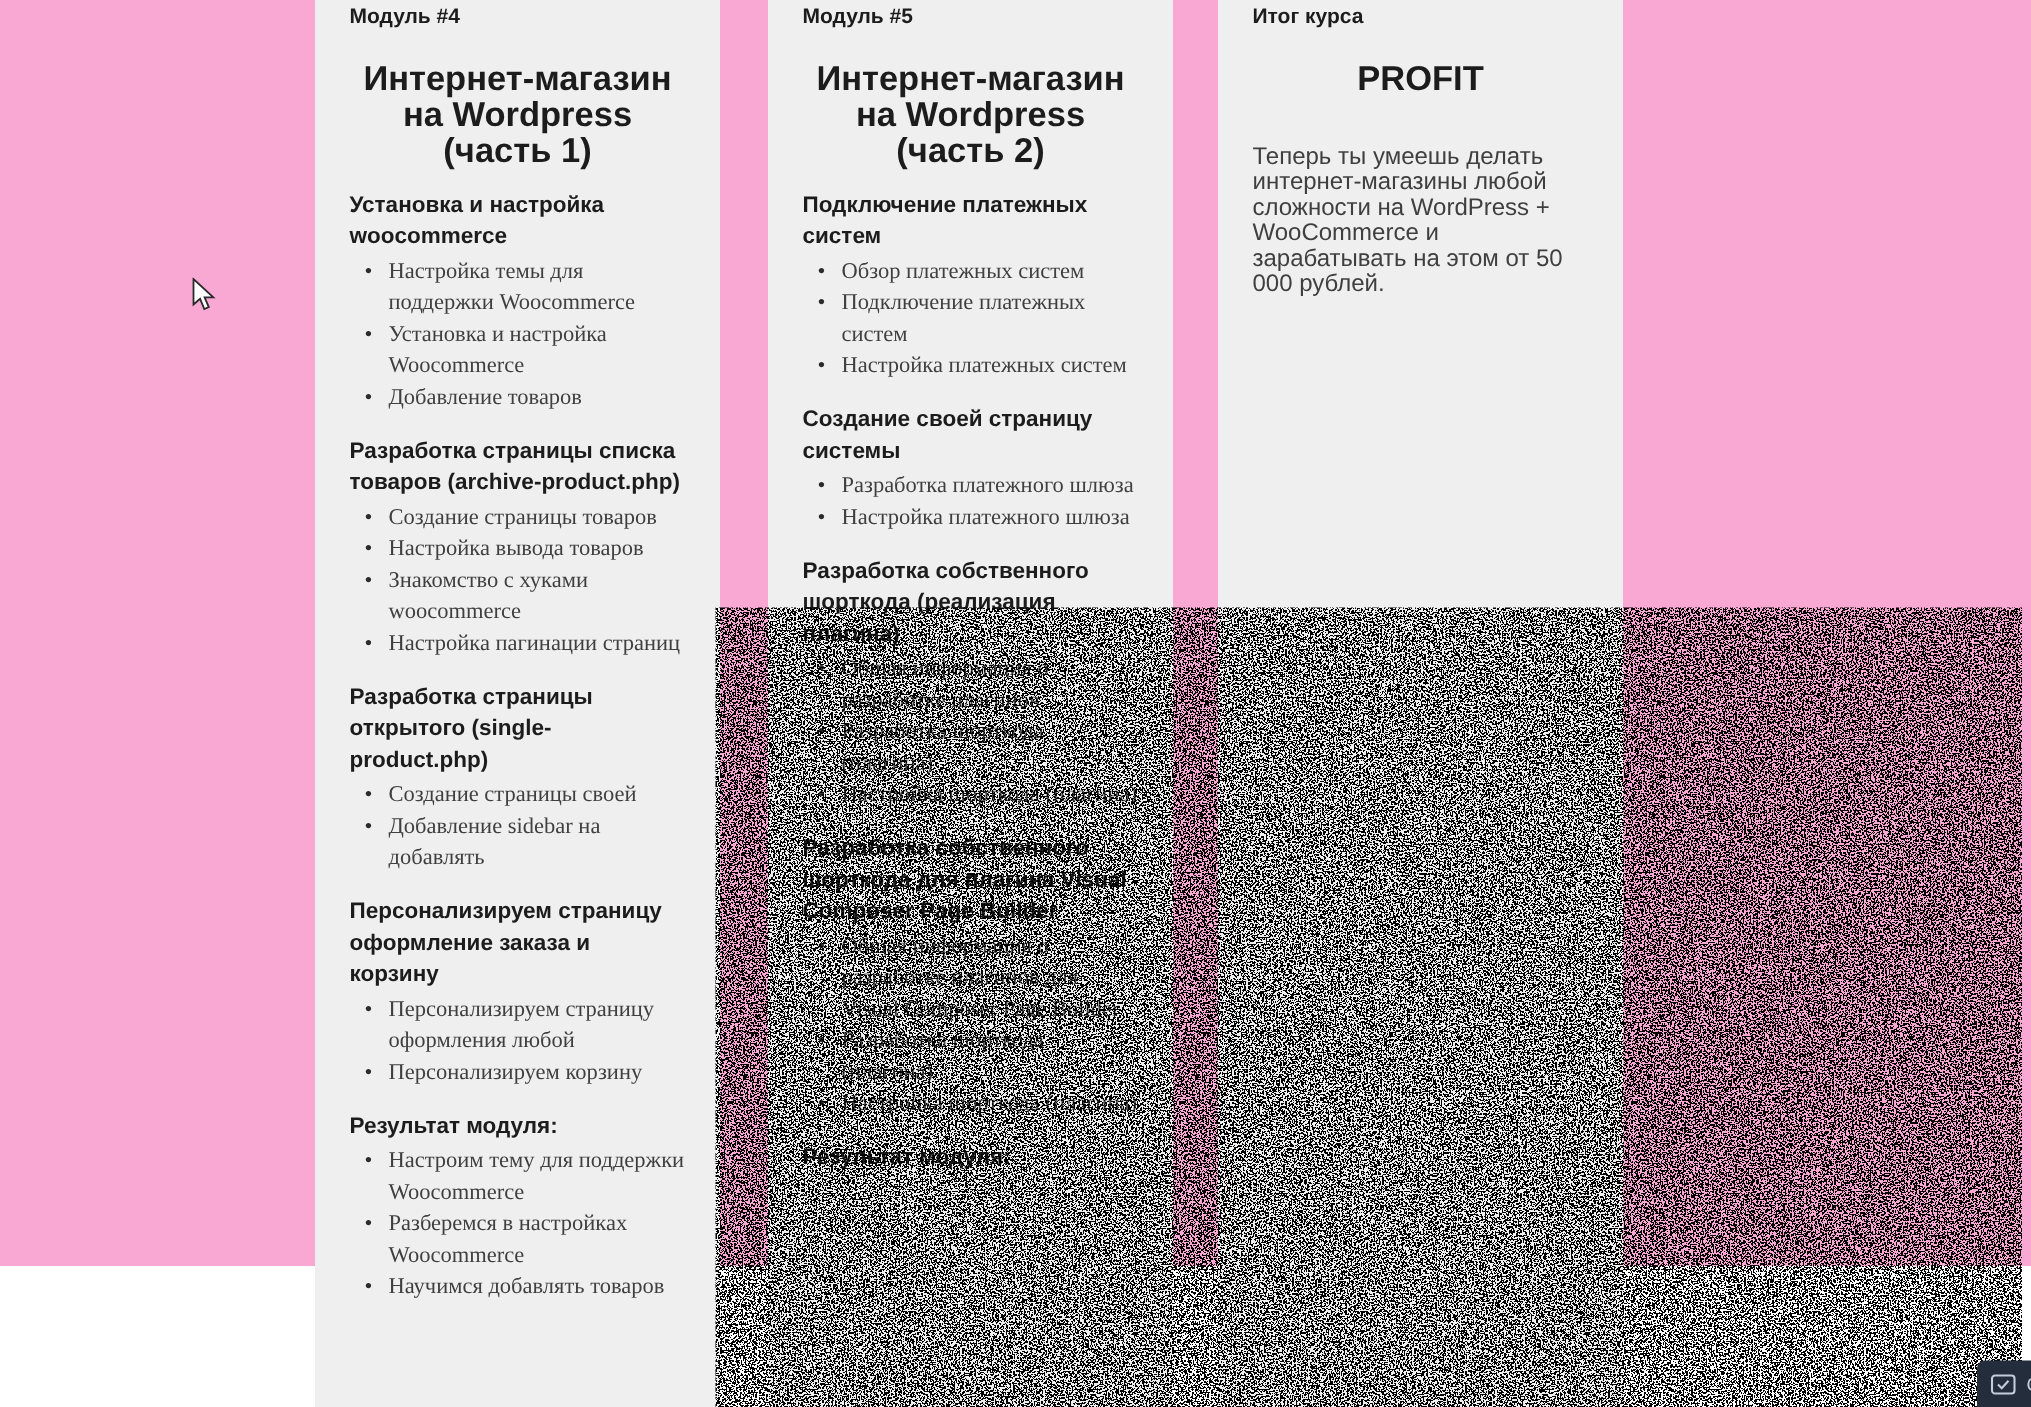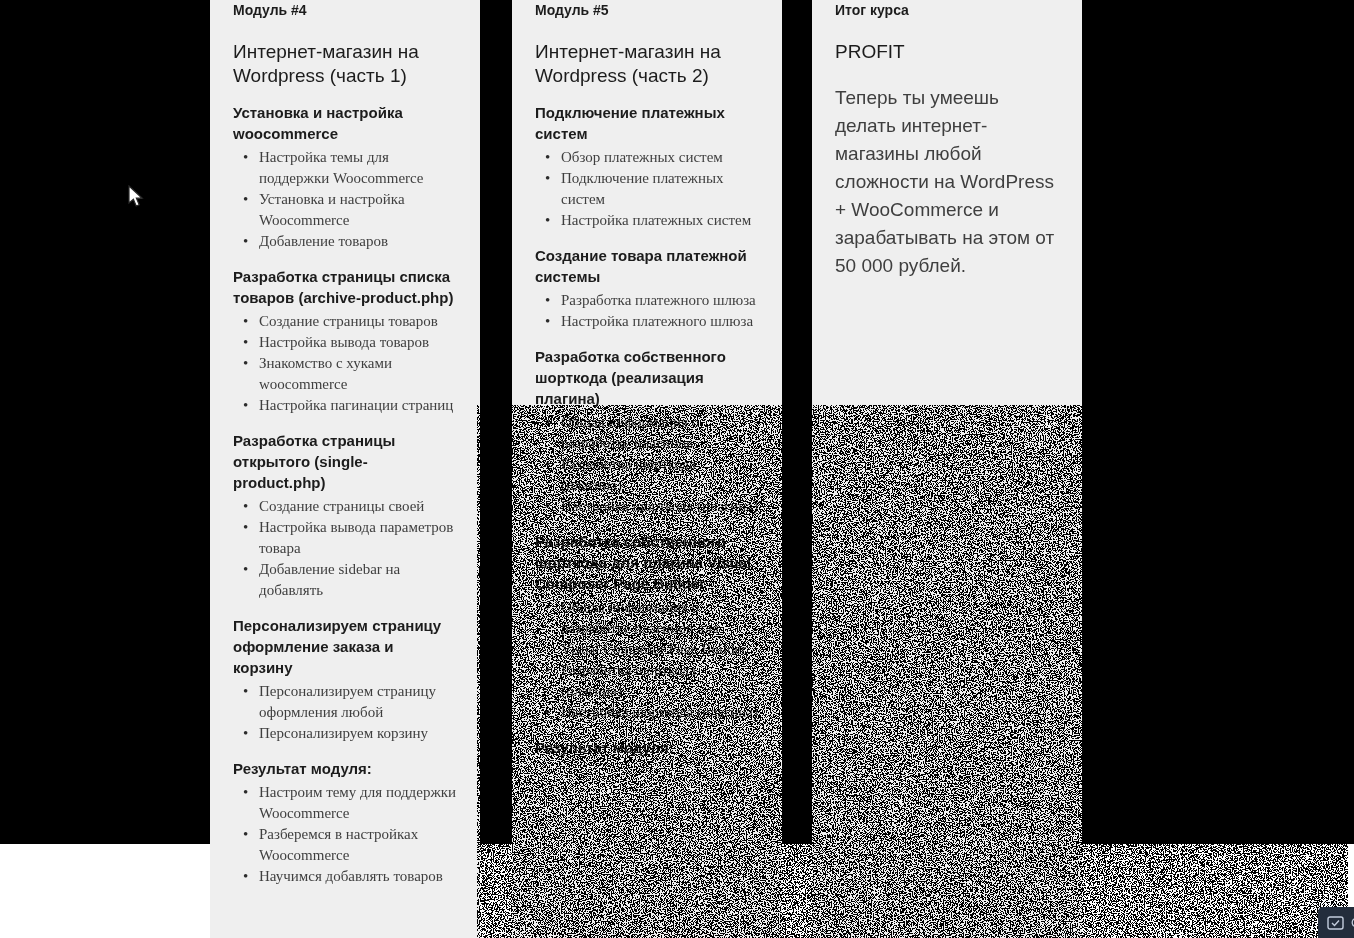--- a/index.html
+++ b/index.html
@@ -1,32 +1,32 @@
 <!DOCTYPE html>
 <html><head>
 <meta charset="utf-8">
 <style>
   * { margin:0; padding:0; box-sizing:border-box; }
   html,body { width:1354px; height:938px; overflow:hidden; background:#ffffff;
     font-family:"Liberation Sans","DejaVu Sans",sans-serif; }
-  .page { position:relative; width:1354px; height:844px; background:#000000; }
+  .page { position:relative; width:1354px; height:844px; background:#f9a8d4; }
 
   .card { position:absolute; top:0; width:270px; min-height:938px;
     background:#efefef; padding:0 23px 24px 23px; }
   .card.c1 { left:210px; }
   .card.c2 { left:512px; }
   .card.c3 { left:812px; }
 
   .module-label { font-size:14px; line-height:18px; font-weight:bold; color:#1c1c1c; padding-top:1px; }
-  .card-title { font-size:19px; line-height:24px; font-weight:normal; color:#1c1c1c; margin-top:21px; }
+  .card-title { font-size:23px; line-height:24px; font-weight:bold; color:#1c1c1c; margin-top:21px;text-align:center; }
   .section-heading { font-size:15px; line-height:21px; font-weight:bold; color:#1c1c1c; margin-top:14px; margin-bottom:3px; }
   ul.items { list-style:none;font-family:Liberation Serif, serif; }
   ul.items li { position:relative; font-size:15px; line-height:21px; color:#3f3f3f; padding-left:26px; }
   ul.items li::before { content:"•"; position:absolute; left:10px; top:0; color:#2b2b2b; font-size:15px; }
-  .paragraph { font-size:19px; line-height:28px; color:#3f3f3f; margin-top:20px; }
+  .paragraph { font-size:16px; line-height:17px; color:#3f3f3f; margin-top:32px; }
   .c3 .card-title { }
 
   .noise-overlay { position:absolute; left:477px; top:405px; width:871px; height:533px; display:block; }
 
   .cursor { position:absolute; left:126px; top:185px; width:21px; height:24px; }
 
   .chat-button { position:absolute; left:1318px; top:907px; height:31px; width:170px;
     background:#232d3c; border-radius:5px 0 0 0; display:flex; align-items:center;
     gap:7px; padding:0 12px 0 9px; cursor:pointer; }
   .chat-button .label { font-size:13px; color:#c3cddd; white-space:nowrap; }
@@ -51,21 +51,20 @@
     <ul class="items">
       <li>Создание страницы товаров</li>
       <li>Настройка вывода товаров</li>
       <li>Знакомство с хуками woocommerce</li>
       <li>Настройка пагинации страниц</li>
     </ul>
 
     <h3 class="section-heading">Разработка страницы открытого (single-product.php)</h3>
     <ul class="items">
       <li>Создание страницы своей</li>
-      <li>Настройка вывода параметров товара</li>
       <li>Добавление sidebar на добавлять</li>
     </ul>
 
     <h3 class="section-heading">Персонализируем страницу оформление заказа и корзину</h3>
     <ul class="items">
       <li>Персонализируем страницу оформления любой</li>
       <li>Персонализируем корзину</li>
     </ul>
 
     <h3 class="section-heading">Результат модуля:</h3>
@@ -81,21 +80,21 @@
     <div class="module-label">Модуль #5</div>
     <h2 class="card-title">Интернет-магазин на Wordpress (часть 2)</h2>
 
     <h3 class="section-heading">Подключение платежных систем</h3>
     <ul class="items">
       <li>Обзор платежных систем</li>
       <li>Подключение платежных систем</li>
       <li>Настройка платежных систем</li>
     </ul>
 
-    <h3 class="section-heading">Создание товара платежной системы</h3>
+    <h3 class="section-heading">Создание своей страницу системы</h3>
     <ul class="items">
       <li>Разработка платежного шлюза</li>
       <li>Настройка платежного шлюза</li>
     </ul>
 
     <h3 class="section-heading">Разработка собственного шорткода (реализация плагина)</h3>
     <ul class="items">
       <li>Общая информация о разработке плагинов</li>
       <li>Разработка шорткода (плагина)</li>
       <li>Настройка шорткода (плагина)</li>

